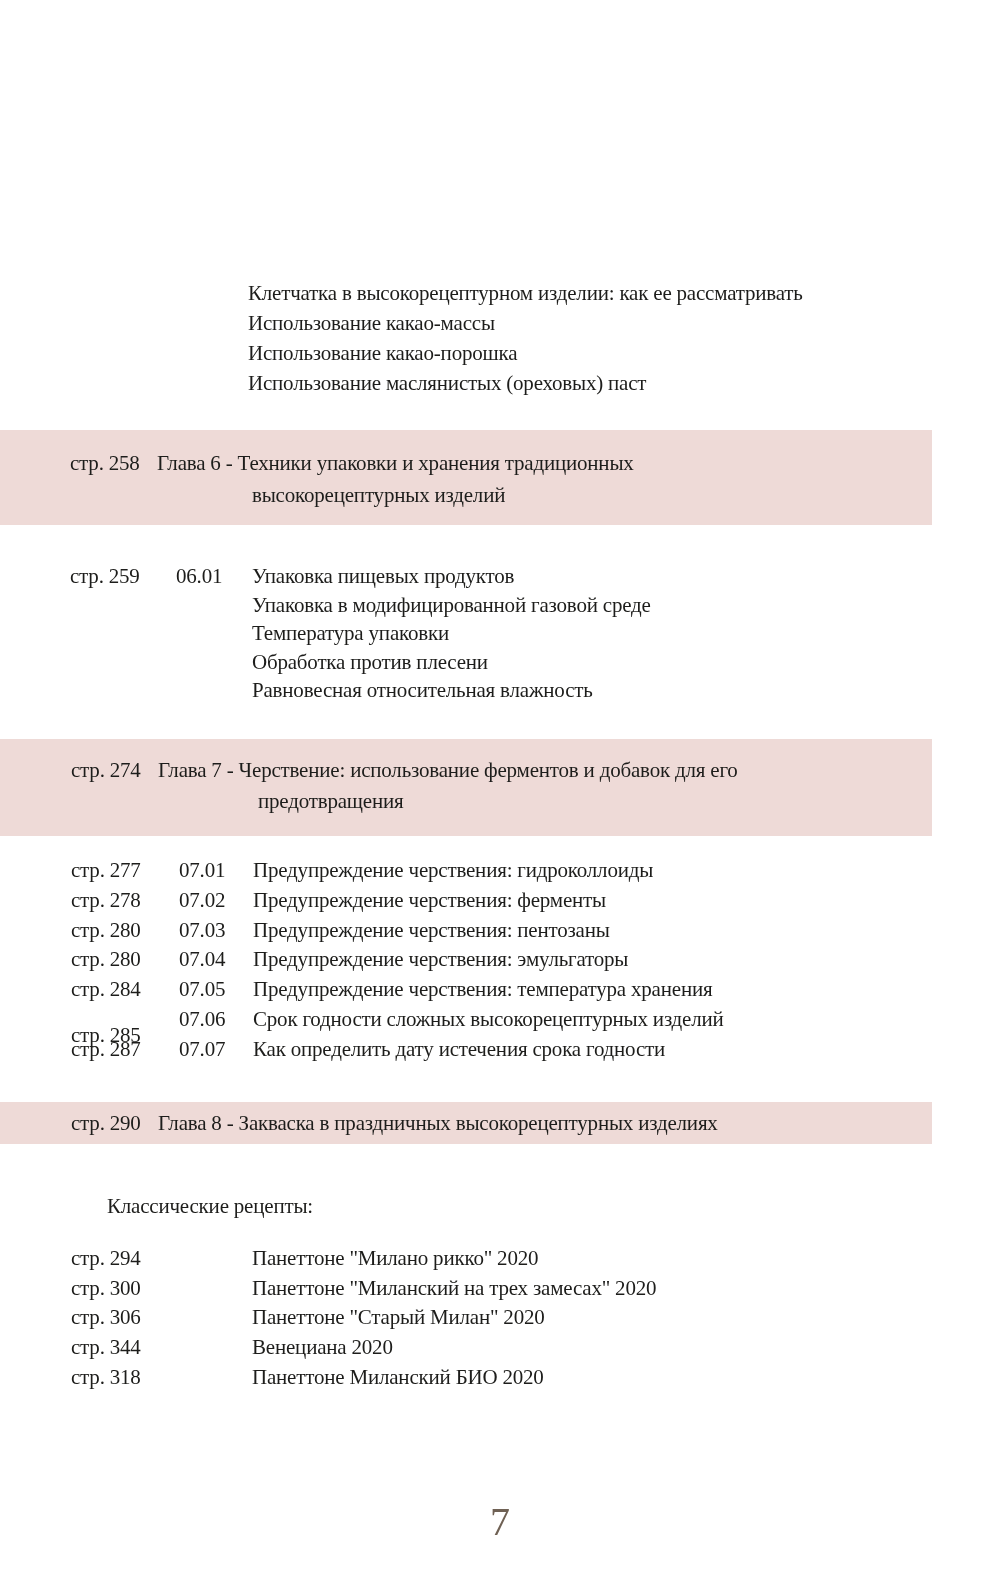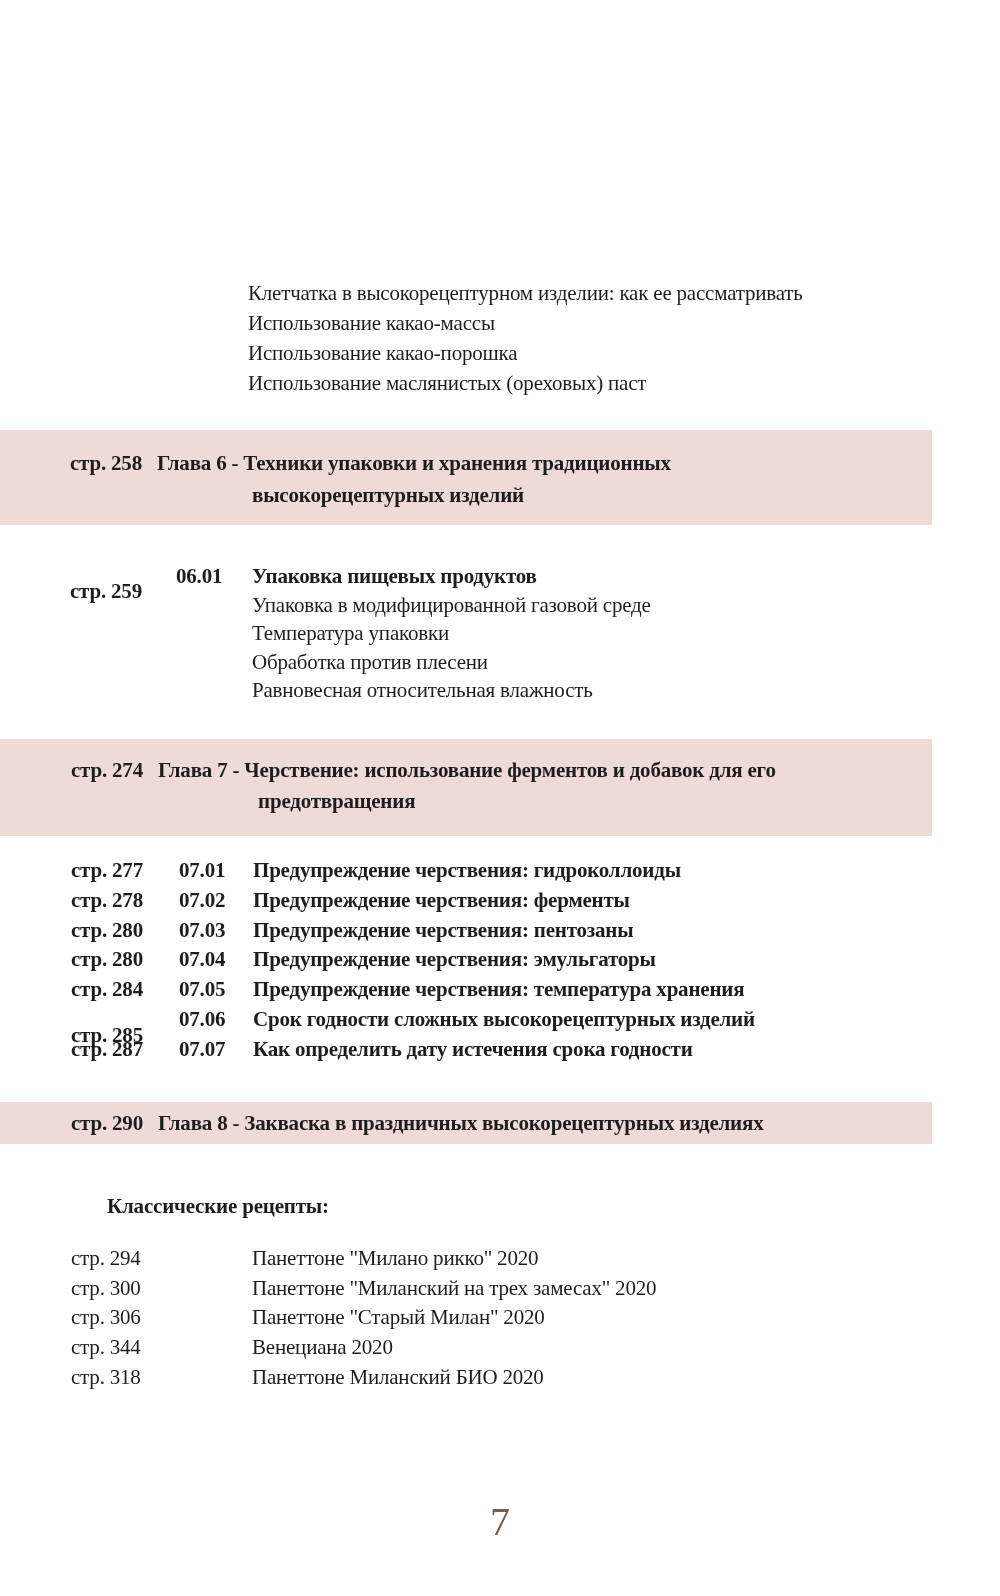--- a/index.html
+++ b/index.html
@@ -12,21 +12,21 @@
     color: #1d1d1b;
     font-size: 21px;
     letter-spacing: -0.2px;
     overflow: hidden;
   }
   .line {
     position: absolute;
     line-height: 26px;
     white-space: nowrap;
   }
-  .bold { font-weight: bold; }
+  .bold { font-weight: normal; }
   .band {
     position: absolute;
     left: 0;
     width: 932px;
     background: #eedad7;
   }
   .band .line { color: #1d1d1b; }
   .pagefolio {
     position: absolute;
     left: 0;
@@ -48,21 +48,21 @@
   <div class="line" style="top:310px; left:248px;">Использование какао-массы</div>
   <div class="line" style="top:370px; left:248px;">Использование маслянистых (ореховых) паст</div>
   <div class="line" style="top:340px; left:248px;">Использование какао-порошка</div>
 
   <div class="band" style="top:430px; height:95px;">
     <span class="line bold" style="top:20px; left:70px;">стр. 258</span>
     <span class="line bold" style="top:20px; left:157px;">Глава 6 - Техники упаковки и хранения традиционных</span>
     <span class="line bold" style="top:52px; left:252px;">высокорецептурных изделий</span>
   </div>
 
-  <div class="line bold" style="top:563px; left:70px;margin-top:15px;">стр. 259</div>
+  <div class="line bold" style="top:563px; left:70px;">стр. 259</div>
   <div class="line bold" style="top:563px; left:176px;">06.01</div>
   <div class="line bold" style="top:563px; left:252px;">Упаковка пищевых продуктов</div>
   <div class="line" style="top:592px; left:252px;">Упаковка в модифицированной газовой среде</div>
   <div class="line" style="top:620px; left:252px;">Температура упаковки</div>
   <div class="line" style="top:649px; left:252px;">Обработка против плесени</div>
   <div class="line" style="top:677px; left:252px;">Равновесная относительная влажность</div>
 
   <div class="band" style="top:739px; height:97px;">
     <span class="line bold" style="top:18px; left:71px;">стр. 274</span>
     <span class="line bold" style="top:18px; left:158px;text-align:right;">Глава 7 - Черствение: использование ферментов и добавок для его</span>

